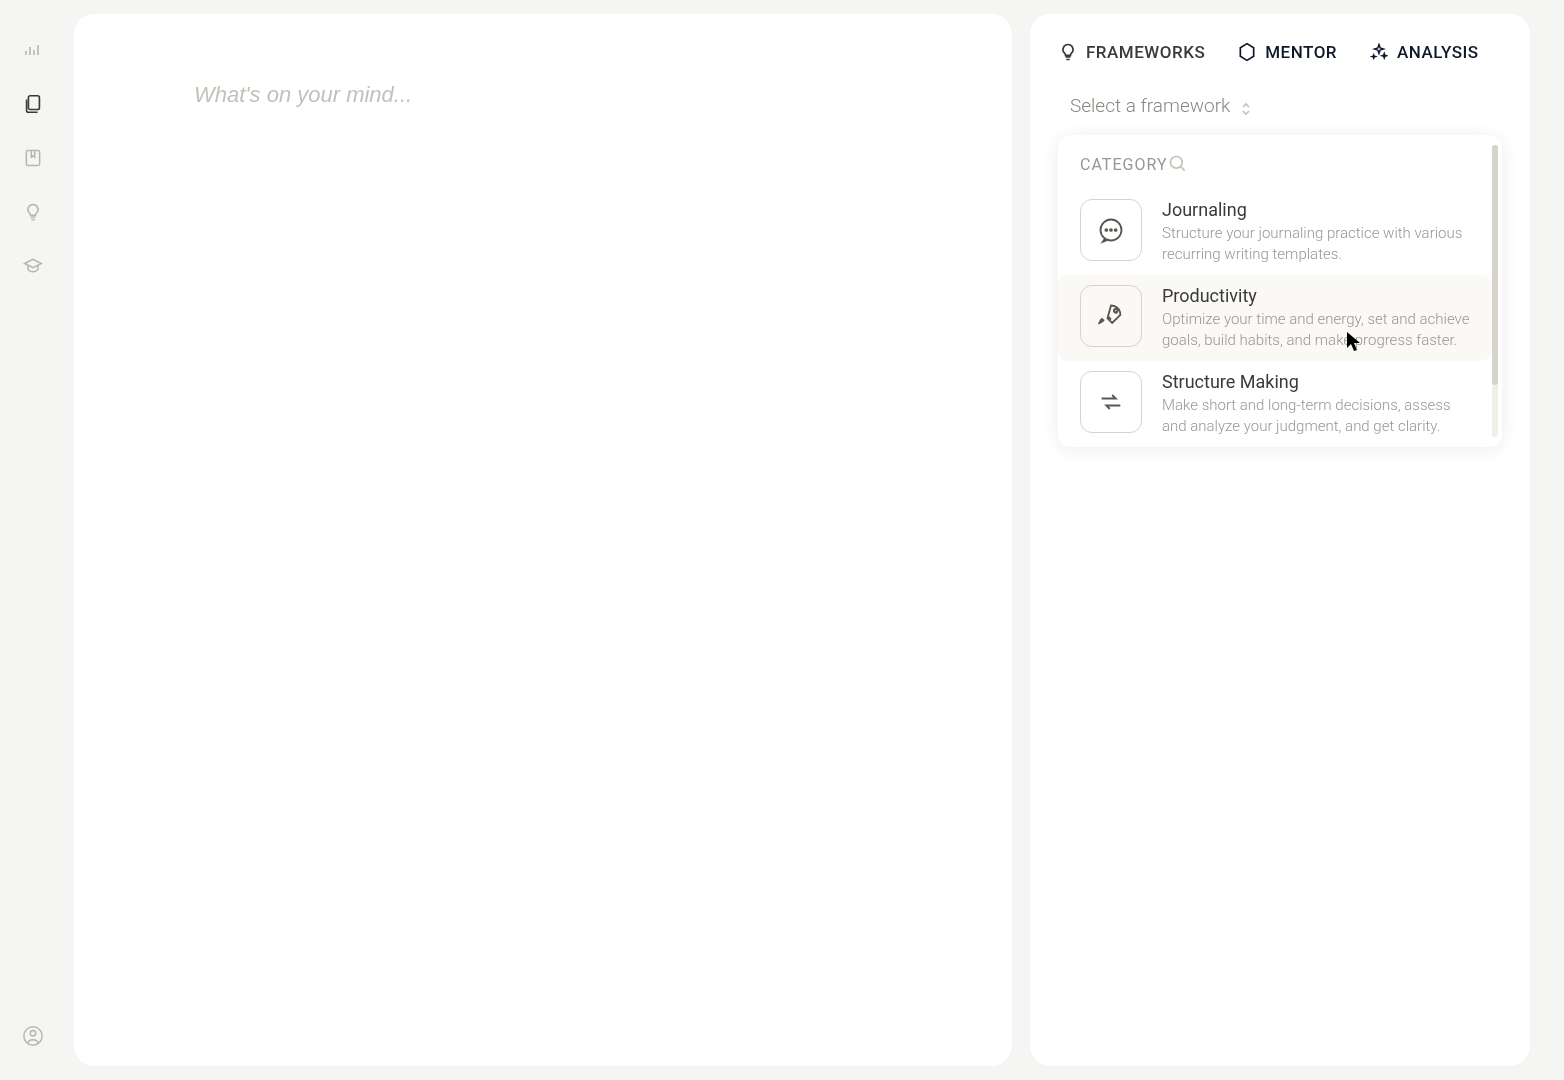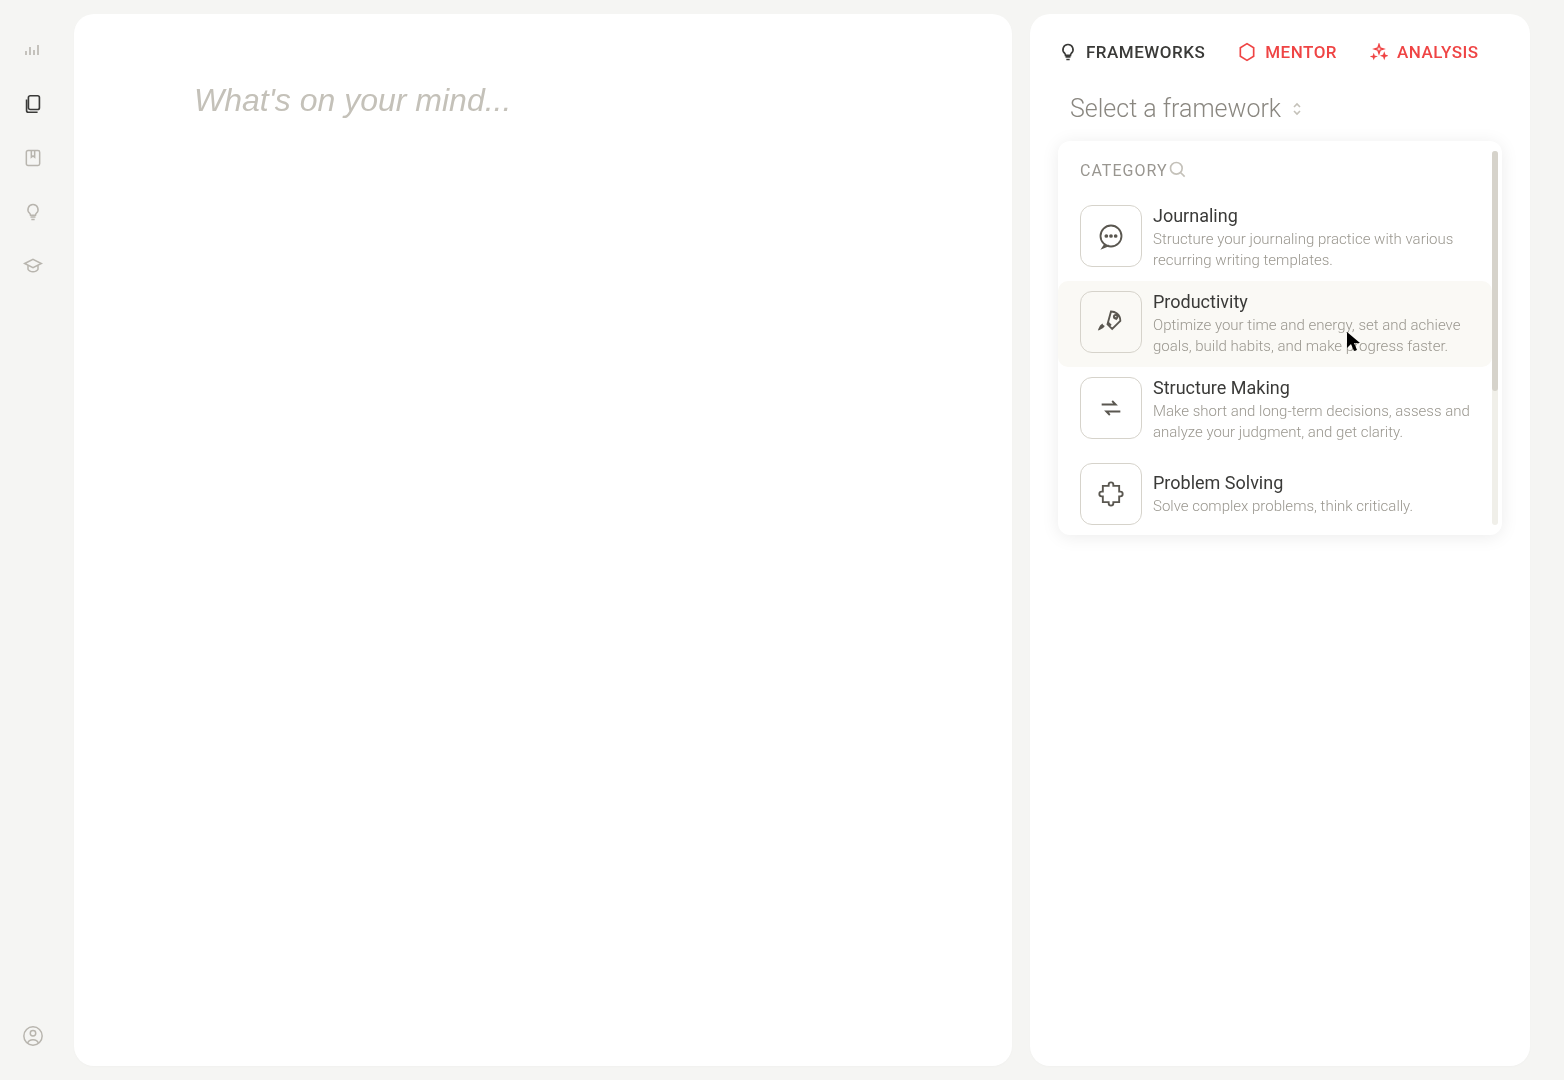--- a/index.html
+++ b/index.html
@@ -38,21 +38,21 @@
     background: #ffffff;
     border-radius: 20px;
     padding: 68px 120px;
     box-shadow: 0 1px 3px rgba(0,0,0,0.02);
   }
   .editor-input {
     width: 100%;
     border: none;
     outline: none;
     background: transparent;
-    font-size: 32px;
+    font-size: 22px;
     font-weight: 400;
     color: #701a75;
   }
   .editor-input::placeholder { color: #c4c1b9; font-style: italic; font-weight: 300; }
   .side-panel {
     width: 500px;
     margin: 14px 14px 14px 0;
     background: #ffffff;
     border-radius: 20px;
     box-shadow: 0 1px 3px rgba(0,0,0,0.02);
@@ -64,33 +64,33 @@
     display: flex;
     gap: 32px;
     align-items: center;
     margin-bottom: 28px;
   }
   .tab {
     display: flex;
     align-items: center;
     gap: 8px;
     cursor: pointer;
-    color: #ef4444;
+    color: #0f172a;
     font-weight: 500;
     font-size: 17px;
     letter-spacing: 0.5px;
   }
   .tab.active { color: #3a3a38; }
   .tab-icon { width: 20px; height: 20px; display: flex; align-items: center; justify-content: center; }
   .framework-select {
     display: flex;
-    align-items: flex-start;
+    align-items: center;
     gap: 10px;
     color: #8a8780;
-    font-size: 25px;
+    font-size: 19px;
     font-weight: 300;
     padding: 4px 4px 18px 12px;
     cursor: pointer;
   }
   .select-chevron {
     width: 14px;
     height: 14px;
     color: #c4c1b9;
   }
   .dropdown-panel {
@@ -132,21 +132,21 @@
     width: 22px;
     height: 22px;
     color: #c4c1b9;
     cursor: pointer;
     display: flex;
     align-items: center;
     justify-content: center;
   }
   .cat-item {
     display: flex;
-    gap: 11px;
+    gap: 20px;
     padding: 10px 18px 10px 22px;
     cursor: pointer;
     border-radius: 10px;
   }
   .cat-item.hover { background: #faf9f5; }
   .cat-icon {
     width: 62px;
     height: 62px;
     flex-shrink: 0;
     border: 1.5px solid #d6d3cb;
@@ -303,31 +303,20 @@
           <svg width="28" height="28" viewBox="0 0 24 24" fill="none" stroke="currentColor" stroke-width="1.6">
               <path d="M4 9h12l-3-3M20 15H8l3 3"></path>
             </svg>
         </div>
         <div class="cat-text">
           <div class="cat-title">Structure Making</div>
           <div class="cat-desc">Make short and long-term decisions, assess and analyze your judgment, and get clarity.</div>
         </div>
       </div>
 
-      <div class="cat-item">
-        <div class="cat-icon">
-          <svg width="28" height="28" viewBox="0 0 24 24" fill="none" stroke="currentColor" stroke-width="1.6">
-              <path d="M5 5h5v-1a2 2 0 1 1 4 0v1h5v5h1a2 2 0 1 1 0 4h-1v5h-5v1a2 2 0 1 1-4 0v-1H5v-5H4a2 2 0 1 1 0-4h1z"></path>
-            </svg>
-        </div>
-        <div class="cat-text">
-          <div class="cat-title">Problem Solving</div>
-          <div class="cat-desc">Solve complex problems, think critically.</div>
-        </div>
-      </div>
 
     </div>
     <div class="dropdown-scrollbar">
       <div class="scroll-thumb"></div>
     </div>
   </div>
 </aside>
 
 <div class="right-gutter"></div>
 

